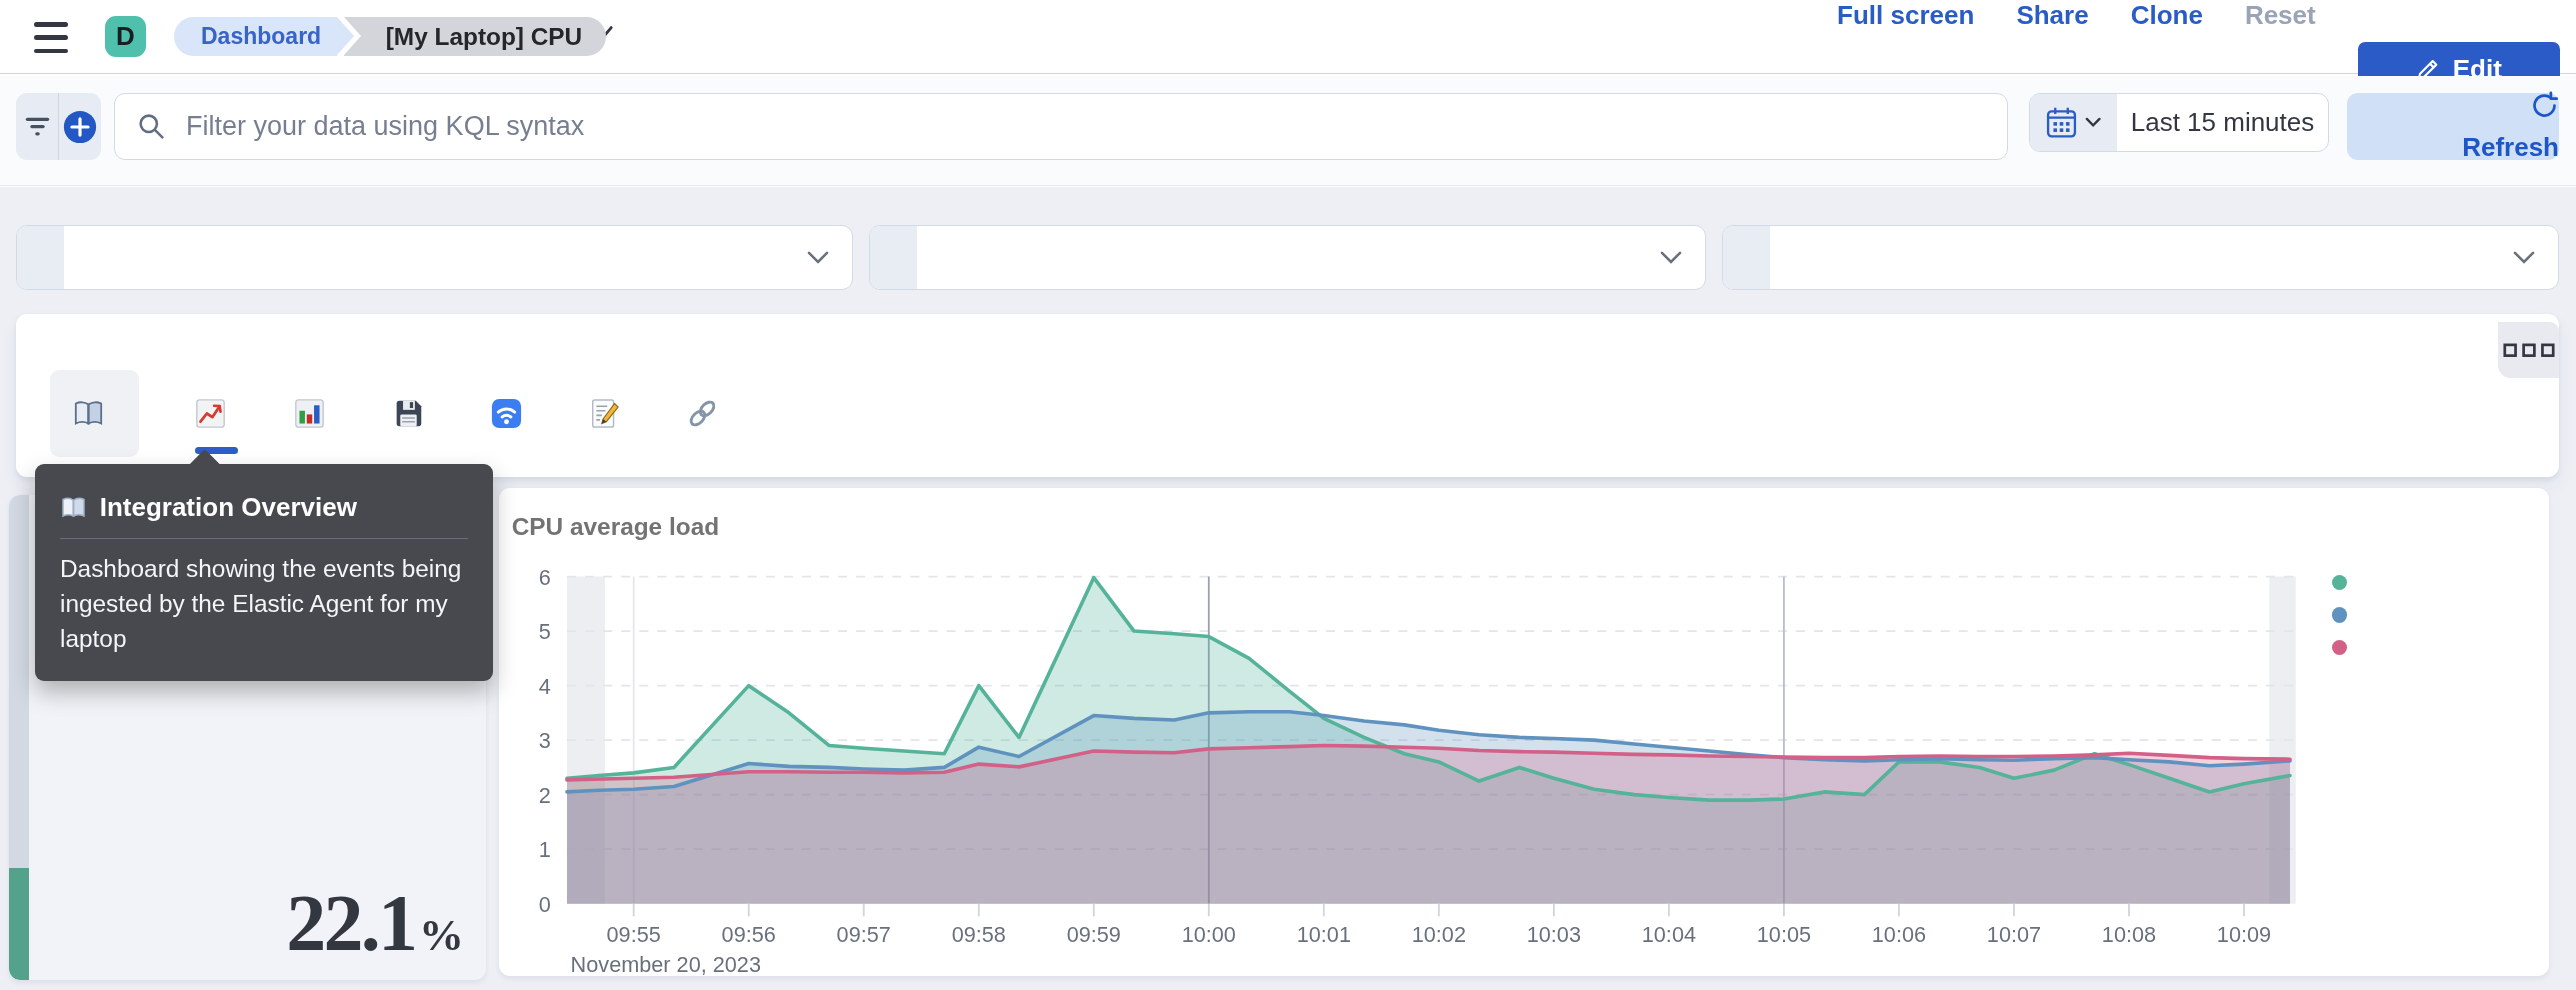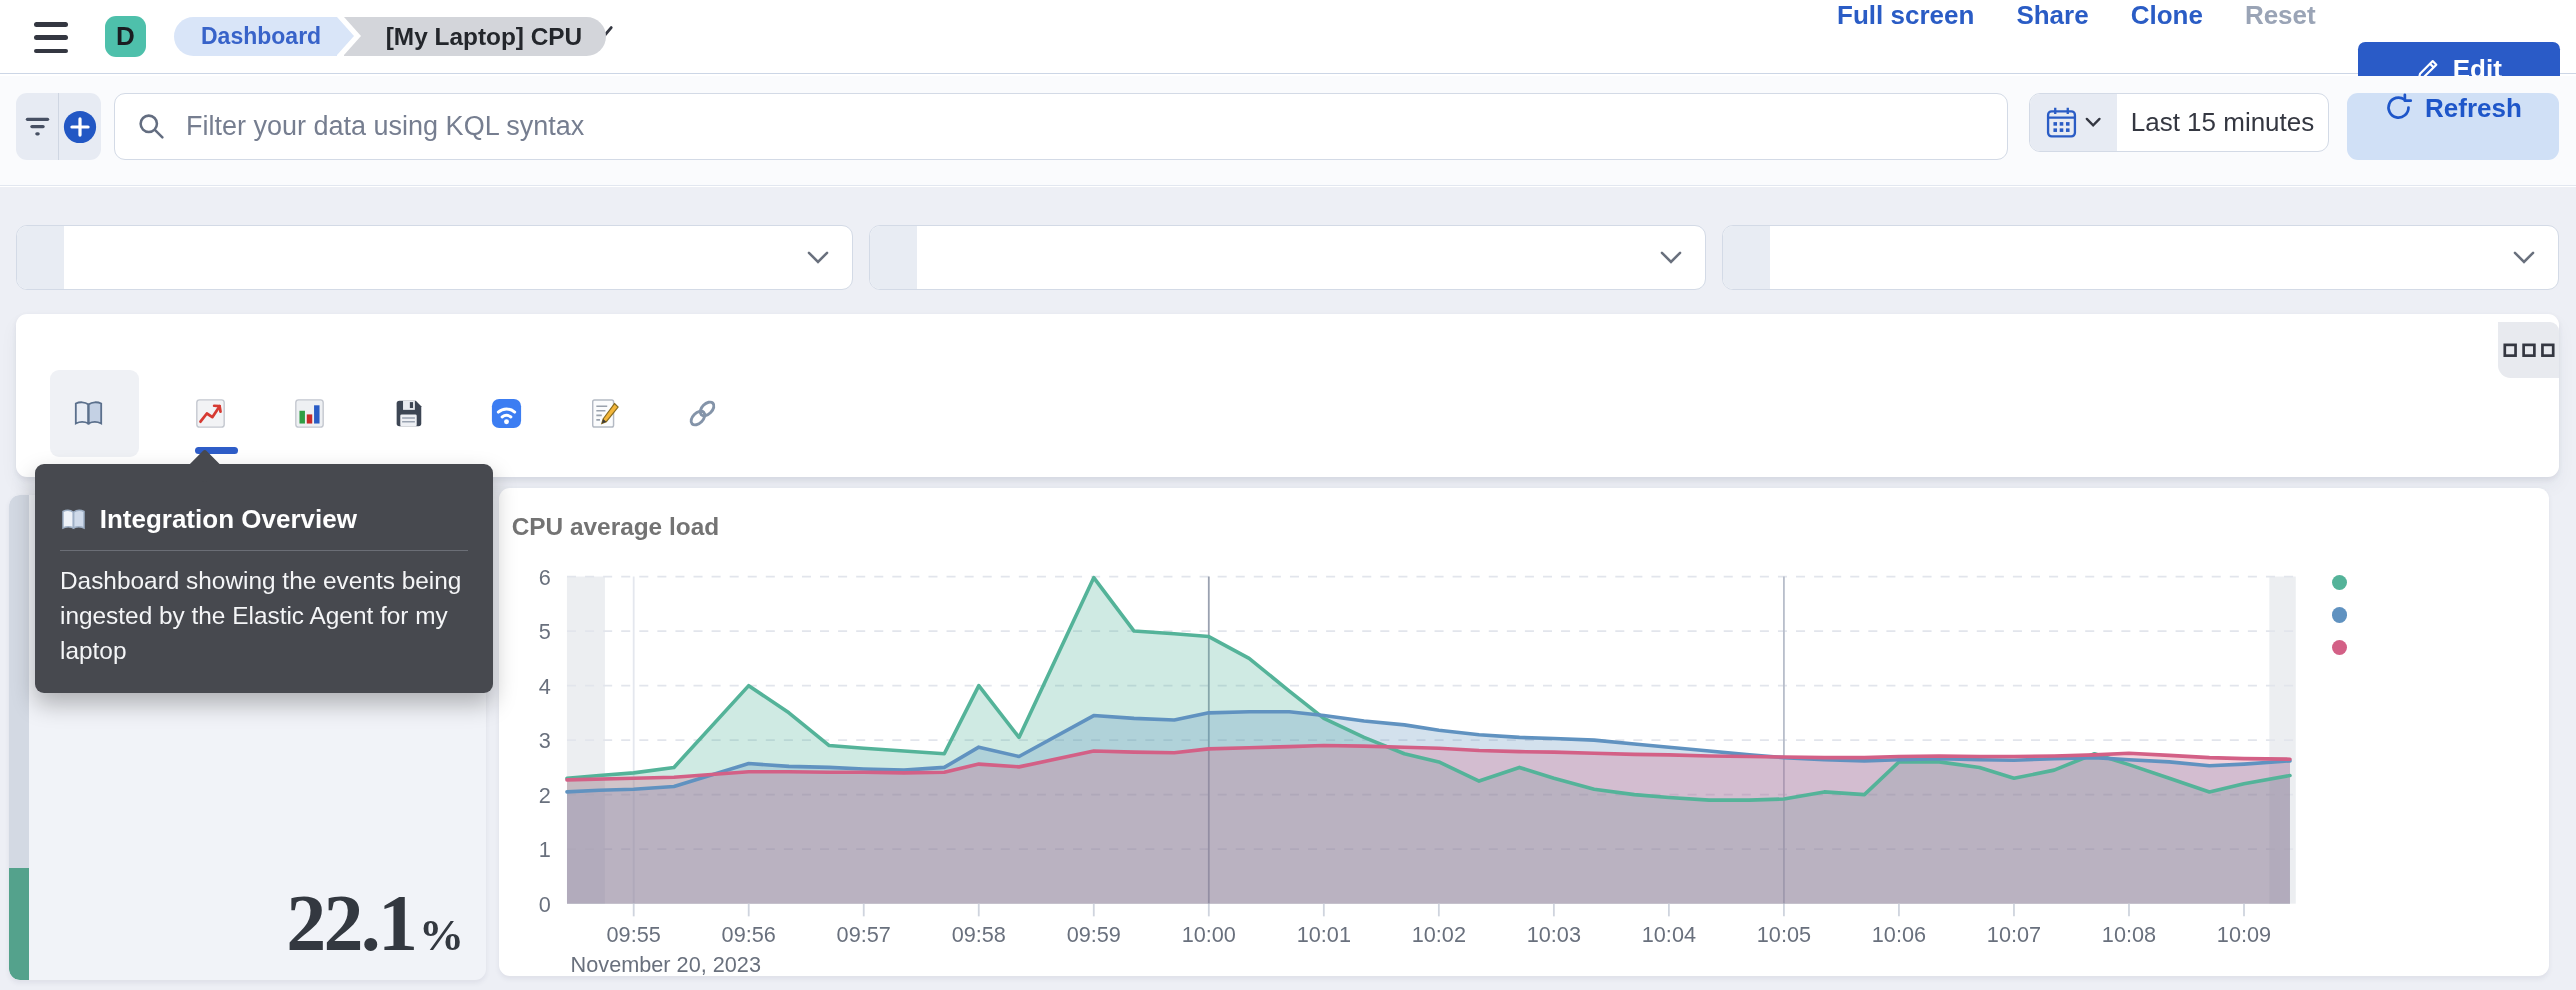--- a/index.html
+++ b/index.html
@@ -26,21 +26,21 @@
   
   #filterbar { position:absolute; left:0; top:76px; width:2576px; height:110px; background:#fafbfd; border-bottom:0.9px solid #e2e7f0; }
   .fgroup { position:absolute; left:16.3px; top:17px; width:85px; height:67px; background:#e7ebf3; border-radius:11px; display:flex; overflow:hidden; }
   .fgroup .half { width:42px; display:flex; align-items:center; justify-content:center; cursor:pointer; }
   .fgroup .half + .half { border-left:1.8px solid #cfd6e2; }
   .kql { position:absolute; left:114px; top:17px; width:1894px; height:67px; background:#fff; border:1.8px solid #d3dae6; border-radius:11px; display:flex; align-items:center; padding:0 22px; gap:20px; }
   .kql .ph { font-size:27px; color:#767e90; }
   .datepicker { position:absolute; left:2029px; top:17px; width:300px; height:59px; border:1.8px solid #d3dae6; border-radius:11px; overflow:hidden; display:flex; background:#fff; }
   .datepicker .cal-seg { width:87px; background:#e7ebf3; display:flex; align-items:center; justify-content:center; gap:7.2px; cursor:pointer; }
   .datepicker .range { flex:1; display:flex; align-items:center; justify-content:center; font-size:26px; color:#343741; cursor:pointer; }
-  .refresh-btn { position:absolute; left:2347px; top:17px; width:212px; height:67px; background:#d0e0f6; border-radius:11px; display:flex; align-items:flex-start; justify-content:center; gap:12px; color:#1e56c9; font-size:26px; font-weight:600; cursor:pointer; }
+  .refresh-btn { position:absolute; left:2347px; top:17px; width:212px; height:67px; background:#d0e0f6; border-radius:11px; display:flex; align-items:flex-end; justify-content:center; gap:12px; color:#1e56c9; font-size:26px; font-weight:600; cursor:pointer;flex-direction:column; }
 
   
   #page { position:absolute; left:0; top:187px; width:2576px; height:804px; background:#edeff5; }
 
   
   .controls { position:absolute; left:16.3px; top:38px; width:2543px; display:flex; gap:16.3px; }
   .ctl { flex:1; height:65px; background:#fff; border:1.8px solid #d3dae6; border-radius:11px; display:flex; align-items:center; overflow:hidden; cursor:pointer; }
   .ctl .pre { height:100%; background:#e8ecf3; display:flex; align-items:center; padding:0 23.5px; font-size:25px; font-weight:600; color:#1a1d26; white-space:nowrap; }
   .ctl .val { flex:1; padding:0 23.5px; font-size:26px; color:#9aa3b5; }
   .ctl .chev { padding-right:23.5px; display:flex; }
@@ -68,21 +68,21 @@
   
   #chart-panel { position:absolute; left:499px; top:301px; width:2050px; height:488px; background:#fff; border-radius:11px; box-shadow:0 2.7px 5.4px rgba(46,57,88,.08); }
   .chart-title { position:absolute; left:12.7px; top:9px; font-size:24.4px; font-weight:700; color:#737373;margin-top:16px; }
   #plot { position:absolute; left:0; top:0; }
   .legend { position:absolute; left:1833px; top:87px; display:flex; flex-direction:column; gap:17px; }
   .legend .item { display:flex; align-items:center; gap:12.7px; cursor:pointer; }
   .legend .dot { width:15.4px; height:15.4px; border-radius:50%; }
   .legend .txt { font-size:23.5px; color:#343741; }
 
   
-  #tooltip { position:absolute; left:35px; top:277px; width:458px; background:#47494f; border-radius:9px; box-shadow:0 11px 23.5px rgba(0,0,0,.28); padding:40px 25px 25px 25px; z-index:50; }
+  #tooltip { position:absolute; left:35px; top:277px; width:458px; background:#47494f; border-radius:9px; box-shadow:0 11px 23.5px rgba(0,0,0,.28); padding:28px 25px 25px 25px; z-index:50; }
   #tooltip .arrow { position:absolute; left:158px; top:-10px; width:23.5px; height:23.5px; background:#47494f; transform:rotate(45deg); border-radius:2.7px; }
   .tt-title { display:flex; align-items:center; gap:12.7px; color:#fff; font-size:26px; font-weight:700; }
   .tt-div { height:0.9px; background:#6b6e76; margin:14.5px 0 12.7px 0; }
   .tt-body { color:#f4f5f7; font-size:24.4px; line-height:35px; max-width:411px; }
 </style>
 </head>
 <body>
 
 <div id="screen">
 

